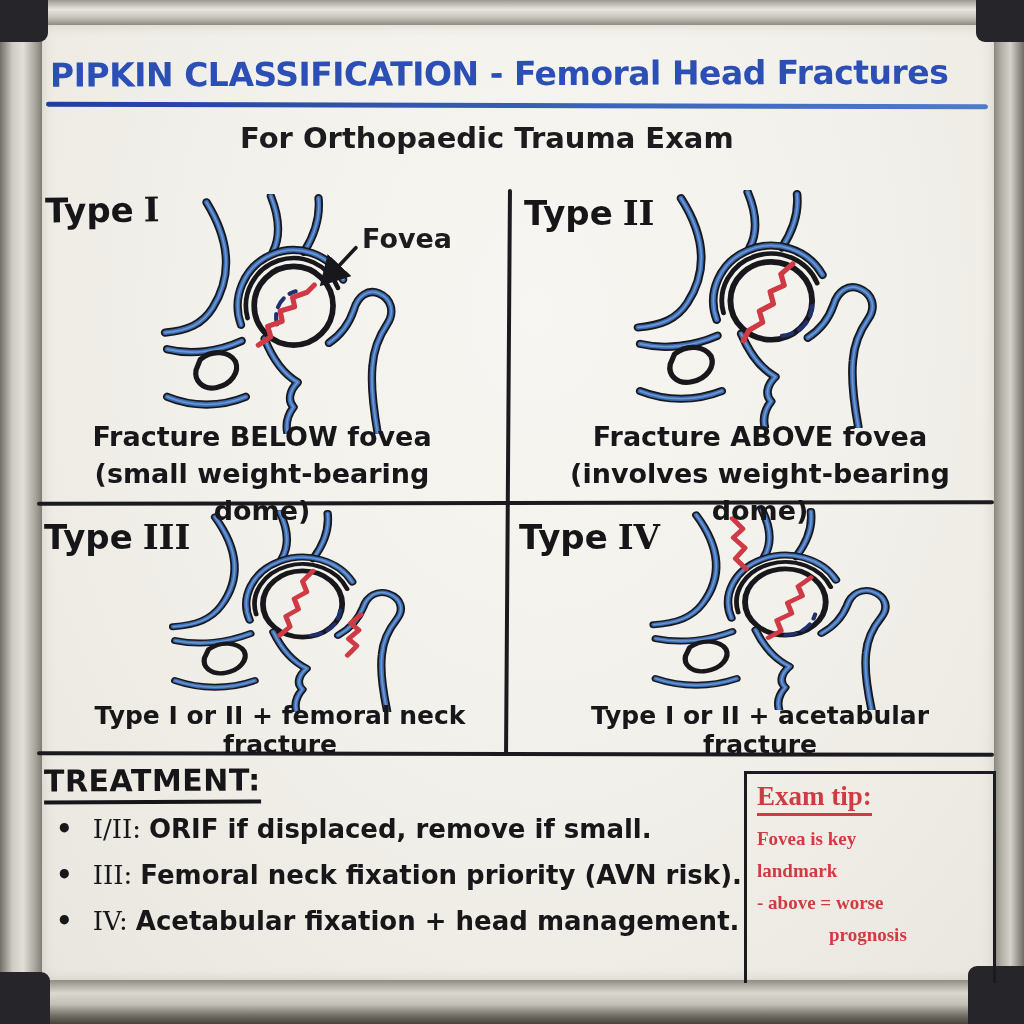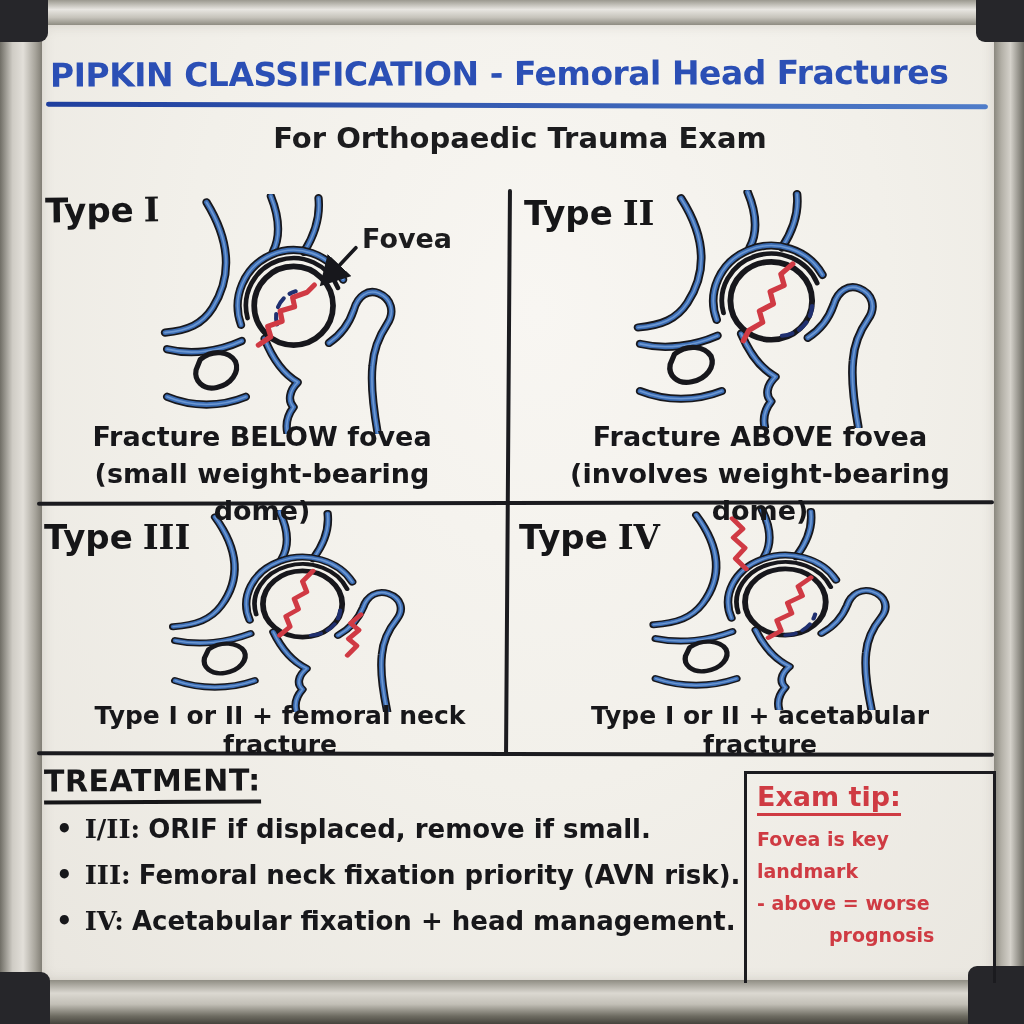--- a/index.html
+++ b/index.html
@@ -24,21 +24,21 @@
   .surface{left:40px;top:23px;width:956px;height:959px;
     background:radial-gradient(ellipse at 52% 30%, #f8f6f2 0%, #f2f0ea 50%, #e9e6df 100%);
     box-shadow:inset 0 0 14px rgba(90,85,70,.25);}
 
   
   .title{left:50px;top:54px;width:944px;white-space:nowrap;
     font-size:33px;font-weight:700;letter-spacing:-.5px;color:#2b4fb5;
     transform:rotate(-.2deg);}
   .title-underline{left:46px;top:103px;width:942px;height:5px;border-radius:3px;
     background:linear-gradient(90deg,#1f3f9e,#4f7cc9);transform:rotate(.15deg);}
-  .subtitle{left:240px;top:121px;width:560px;text-align:center;
+  .subtitle{left:240px;top:121px;width:560px;text-align:left;
     font-size:29px;font-weight:600;color:#1c1c1e;}
 
   
   .vline{left:506px;top:189px;width:4px;height:567px;background:#1b1b1f;
     border-radius:2px;transform:rotate(.4deg);}
   .hline{height:4px;background:#1b1b1f;border-radius:2px;}
   .hline1{left:37px;top:501px;width:957px;transform:rotate(-.1deg);}
   .hline2{left:37px;top:752px;width:957px;transform:rotate(.1deg);}
 
   
@@ -63,25 +63,25 @@
   .q3-cap{left:55px;top:701px;width:450px;font-size:25px;}
   .q4-cap{left:545px;top:701px;width:430px;font-size:25px;}
 
   
   .treatment-heading{left:44px;top:763px;font-size:30px;font-weight:700;
     letter-spacing:.5px;color:#161618;border-bottom:4px solid #161618;
     padding-bottom:2px;transform:rotate(-.3deg);}
   .treatment-list{left:56px;top:814px;width:700px;}
   .t-item{font-size:26px;font-weight:600;color:#17171a;height:46px;white-space:nowrap;}
   .t-bullet{margin-right:12px;}
-  .t-type{font-family:"DejaVu Serif", serif;font-weight:700;margin-right:8px;}
+  .t-type{font-family:"DejaVu Serif", serif;font-weight:400;margin-right:8px;margin-left:8px;}
 
   
   .tip-box{left:744px;top:771px;width:252px;height:212px;box-sizing:border-box;
-    border:3px solid #1b1b1f;border-bottom:none;padding:7px 10px;}
+    border:3px solid #1b1b1f;border-bottom:none;padding:7px 10px;font-family:Liberation Serif, serif;}
   .tip-heading{display:inline-block;font-size:27px;font-weight:700;color:#cf3b43;
     border-bottom:3px solid #cf3b43;padding-bottom:1px;margin-bottom:7px;}
   .tip-line{font-size:19px;font-weight:600;color:#cf3b43;line-height:32px;}
   .tip-line3{margin-top:0;}
   .tip-line4{padding-left:72px;}
 </style>
 </head>
 <body>
 
 <div id="stage">

